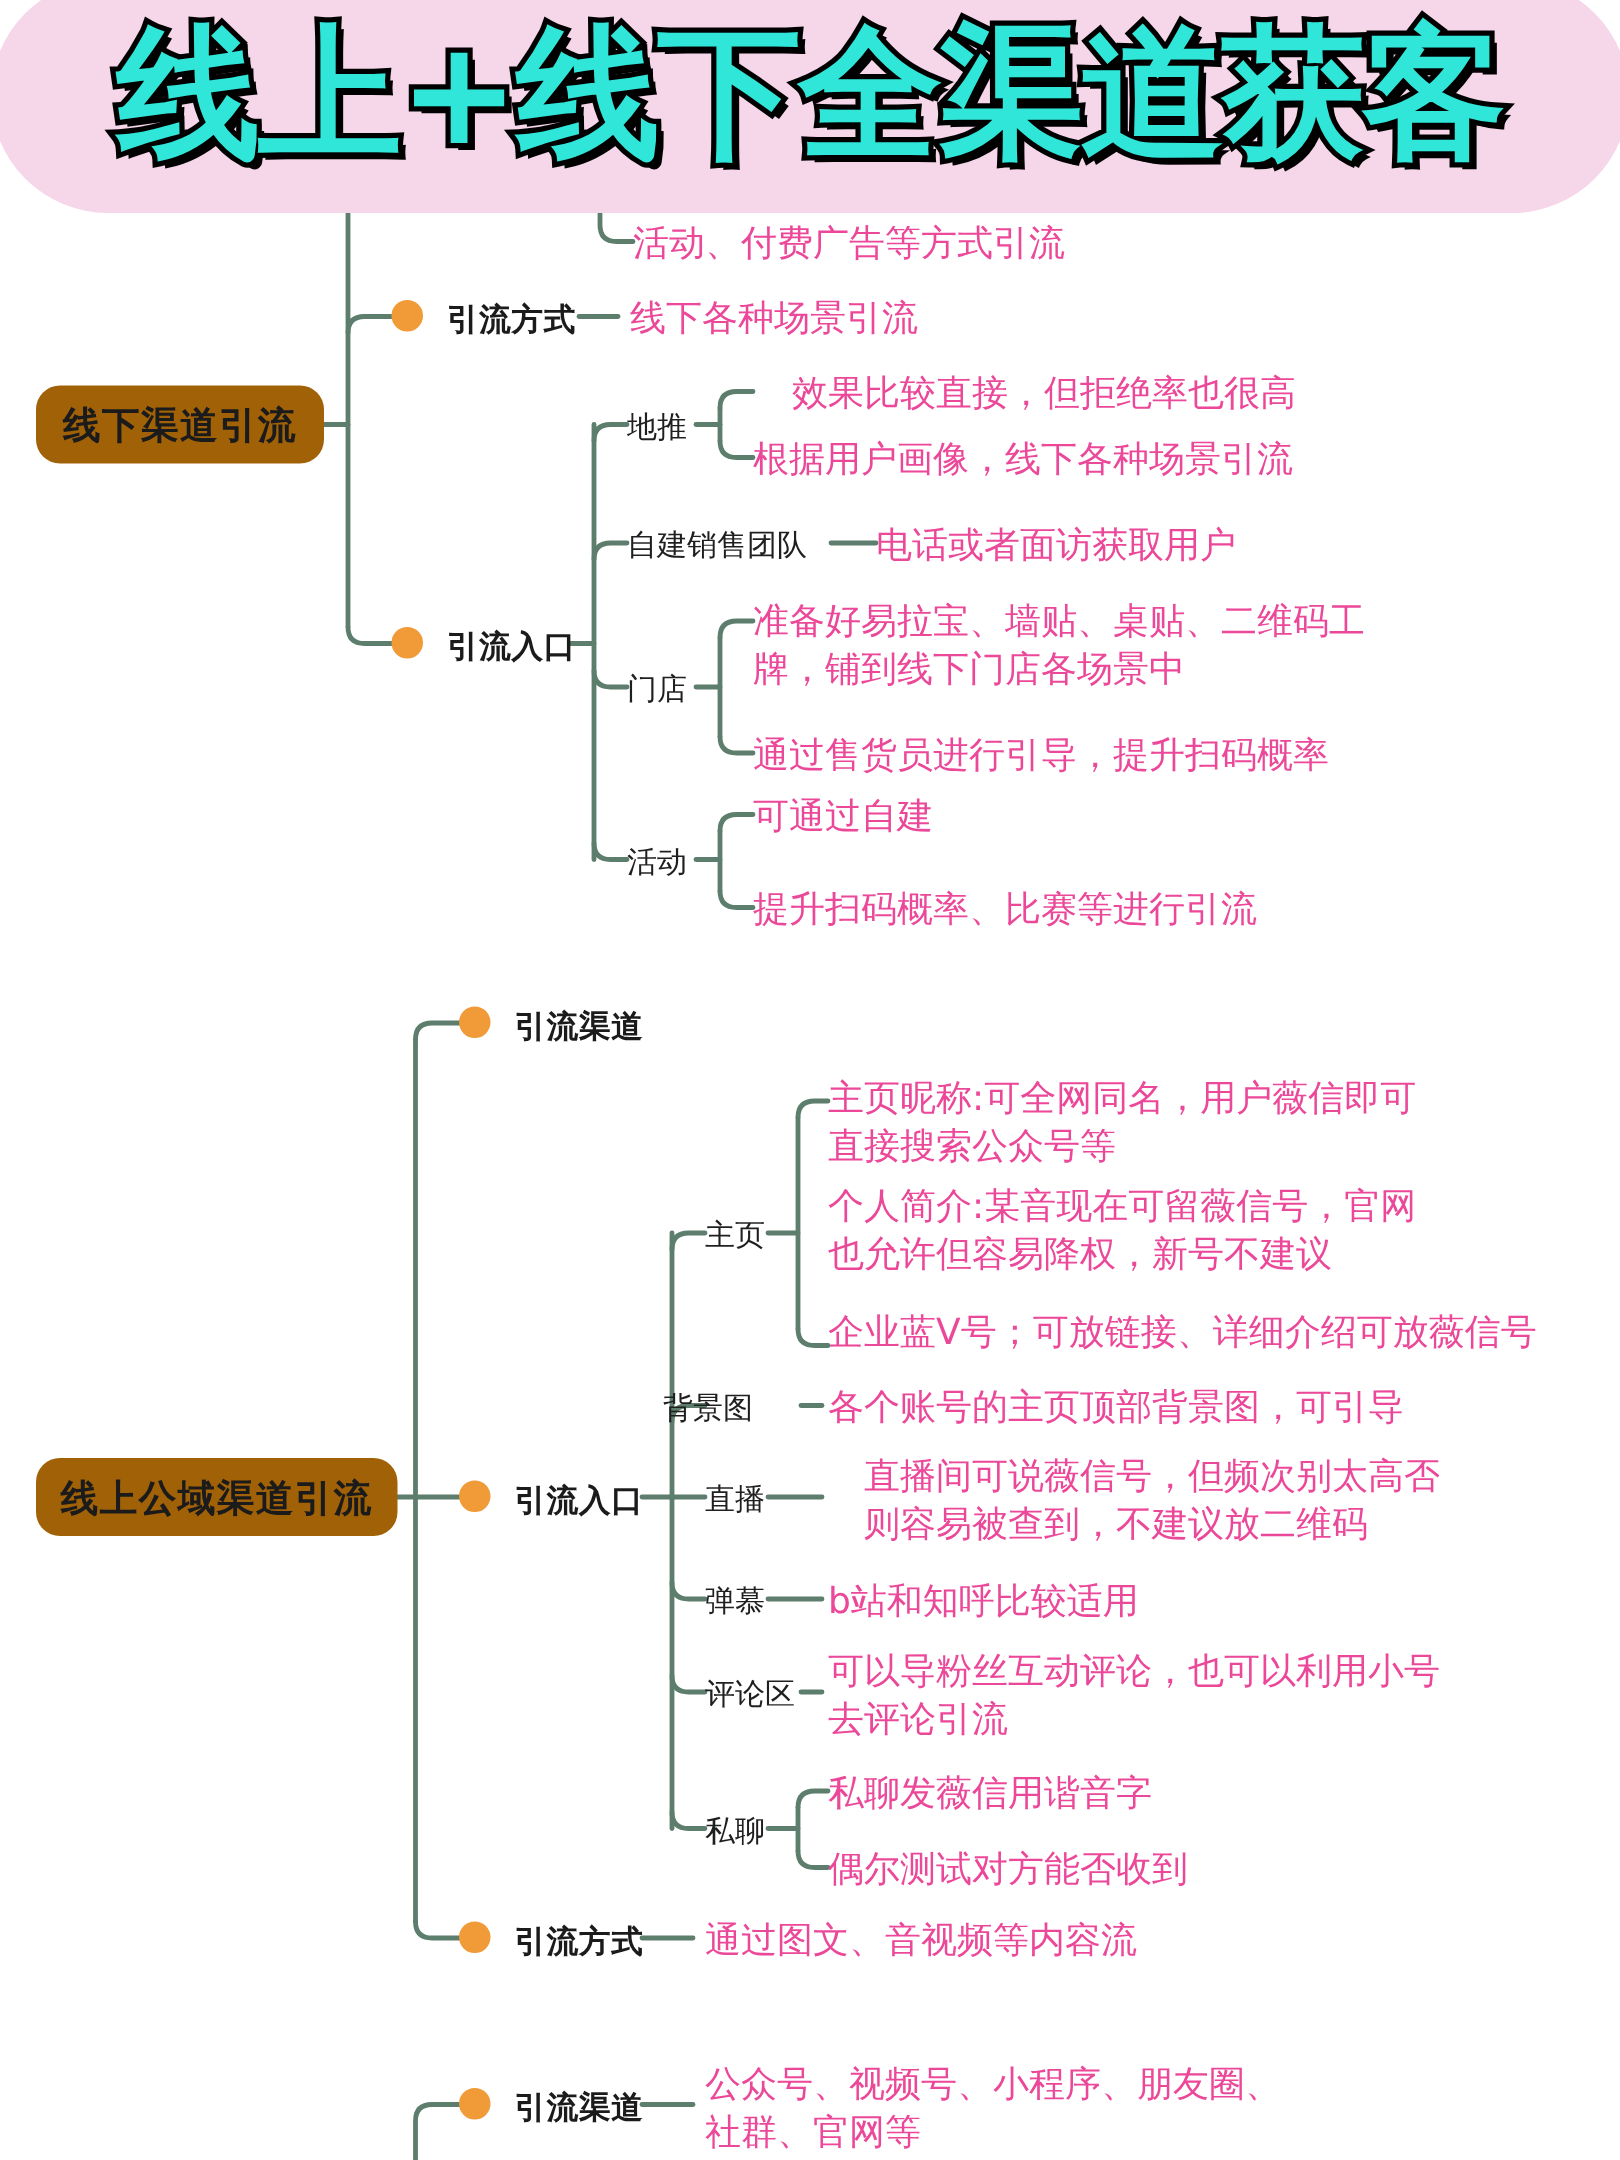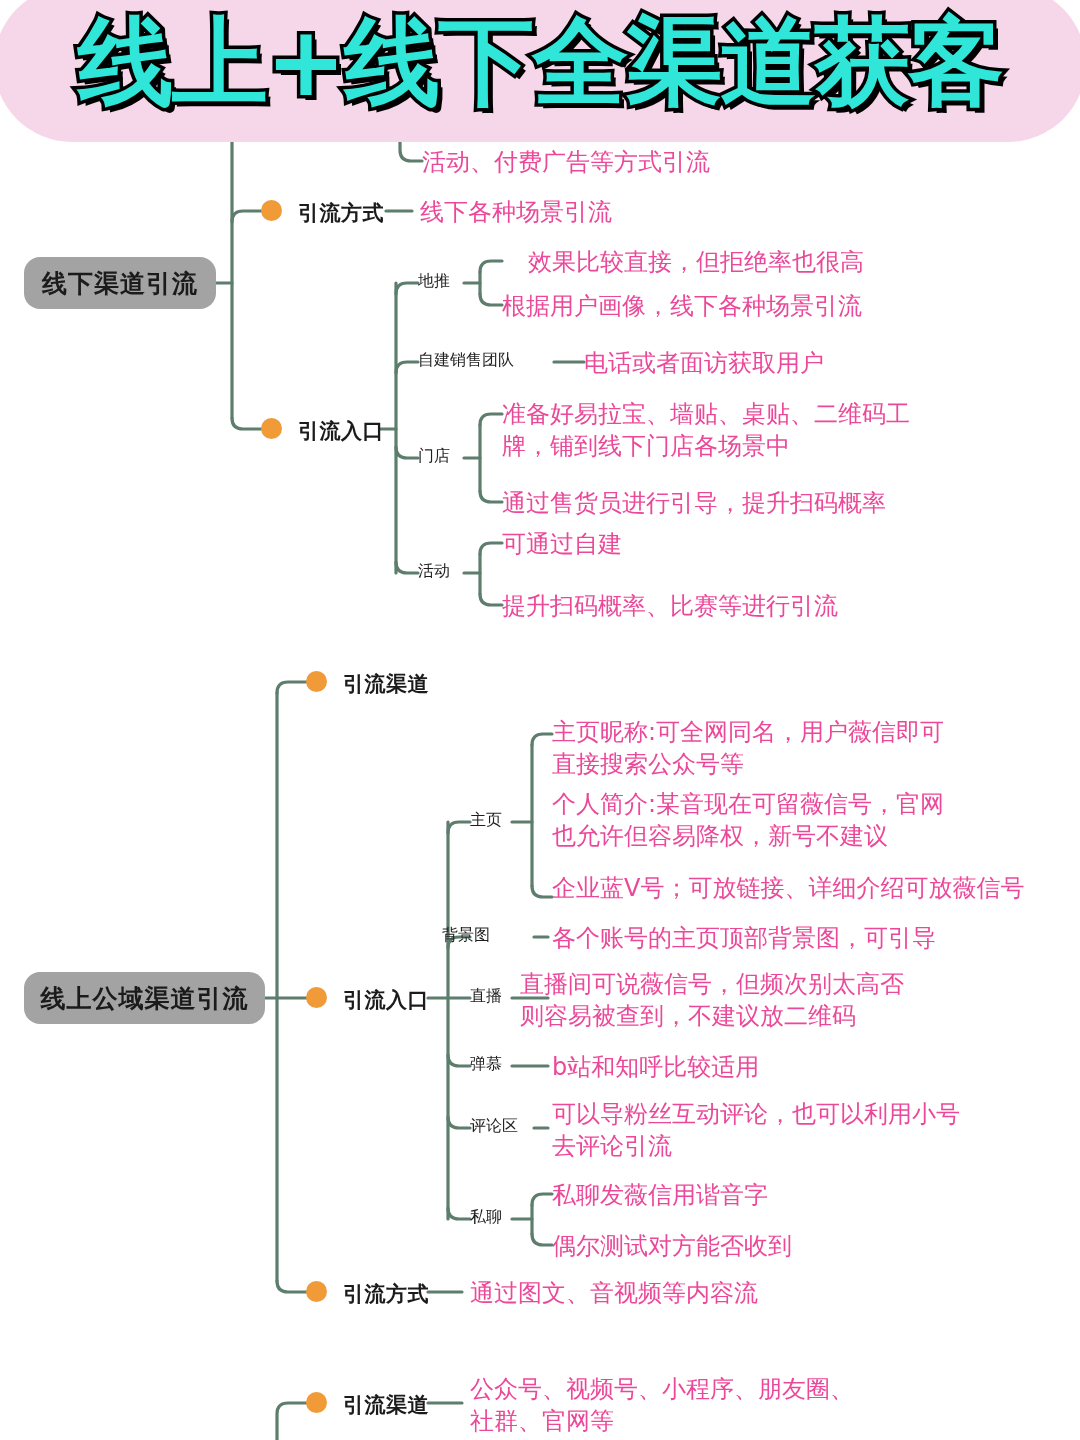--- a/index.html
+++ b/index.html
@@ -42,21 +42,21 @@
   #map-canvas {
     position: absolute;
     left: 0; top: 0; width: 1080px; height: 1440px;
     z-index: 0;
   }
   #lines { position: absolute; left: 0; top: 0; }
 
   
   .pill {
     position: absolute;
-    background: #a3a3a3;
+    background: #a16207;
     border-radius: 16px;
     color: #1b1b1b;
     font-size: 25px;
     font-weight: 700;
     letter-spacing: 1px;
     display: flex;
     align-items: center;
     justify-content: center;
     z-index: 3;
     font-family: "DejaVu Sans", sans-serif;
@@ -76,21 +76,21 @@
     font-weight: 700;
     color: #1b1b1b;
     letter-spacing: 0.5px;
     white-space: nowrap;
     z-index: 3;
     font-family: "DejaVu Sans", sans-serif;
   }
 
   .l2 {
     position: absolute;
-    font-size: 16px;
+    font-size: 20px;
     font-weight: 400;
     color: #1f1f1f;
     white-space: nowrap;
     z-index: 3;
     font-family: "DejaVu Sans", sans-serif;
   }
 
   .leaf {
     position: absolute;
     font-size: 24px;
@@ -243,21 +243,21 @@
 
 <div class="l2" style="left:470px; top:810px;">主页</div>
 <div class="leaf" style="left:552px; top:716px; width:402px;">主页昵称:可全网同名，用户薇信即可直接搜索公众号等</div>
 <div class="leaf" style="left:552px; top:788px; width:402px;">个人简介:某音现在可留薇信号，官网也允许但容易降权，新号不建议</div>
 <div class="leaf" style="left:552px; top:872px;">企业蓝V号；可放链接、详细介绍可放薇信号</div>
 
 <div class="l2" style="left:442px; top:925px;">背景图</div>
 <div class="leaf" style="left:552px; top:922px;">各个账号的主页顶部背景图，可引导</div>
 
 <div class="l2" style="left:470px; top:986px;">直播</div>
-<div class="leaf" style="left:520px; top:968px; width:404px;">直播间可说薇信号，但频次别太高否则容易被查到，不建议放二维码</div>
+<div class="leaf" style="left:576px; top:968px; width:404px;">直播间可说薇信号，但频次别太高否则容易被查到，不建议放二维码</div>
 
 <div class="l2" style="left:470px; top:1054px;">弹慕</div>
 <div class="leaf" style="left:552px; top:1051px;">b站和知呼比较适用</div>
 
 <div class="l2" style="left:470px; top:1116px;">评论区</div>
 <div class="leaf" style="left:552px; top:1098px; width:414px;">可以导粉丝互动评论，也可以利用小号去评论引流</div>
 
 <div class="l2" style="left:470px; top:1207px;">私聊</div>
 <div class="leaf" style="left:552px; top:1179px;">私聊发薇信用谐音字</div>
 <div class="leaf" style="left:552px; top:1230px;">偶尔测试对方能否收到</div>

